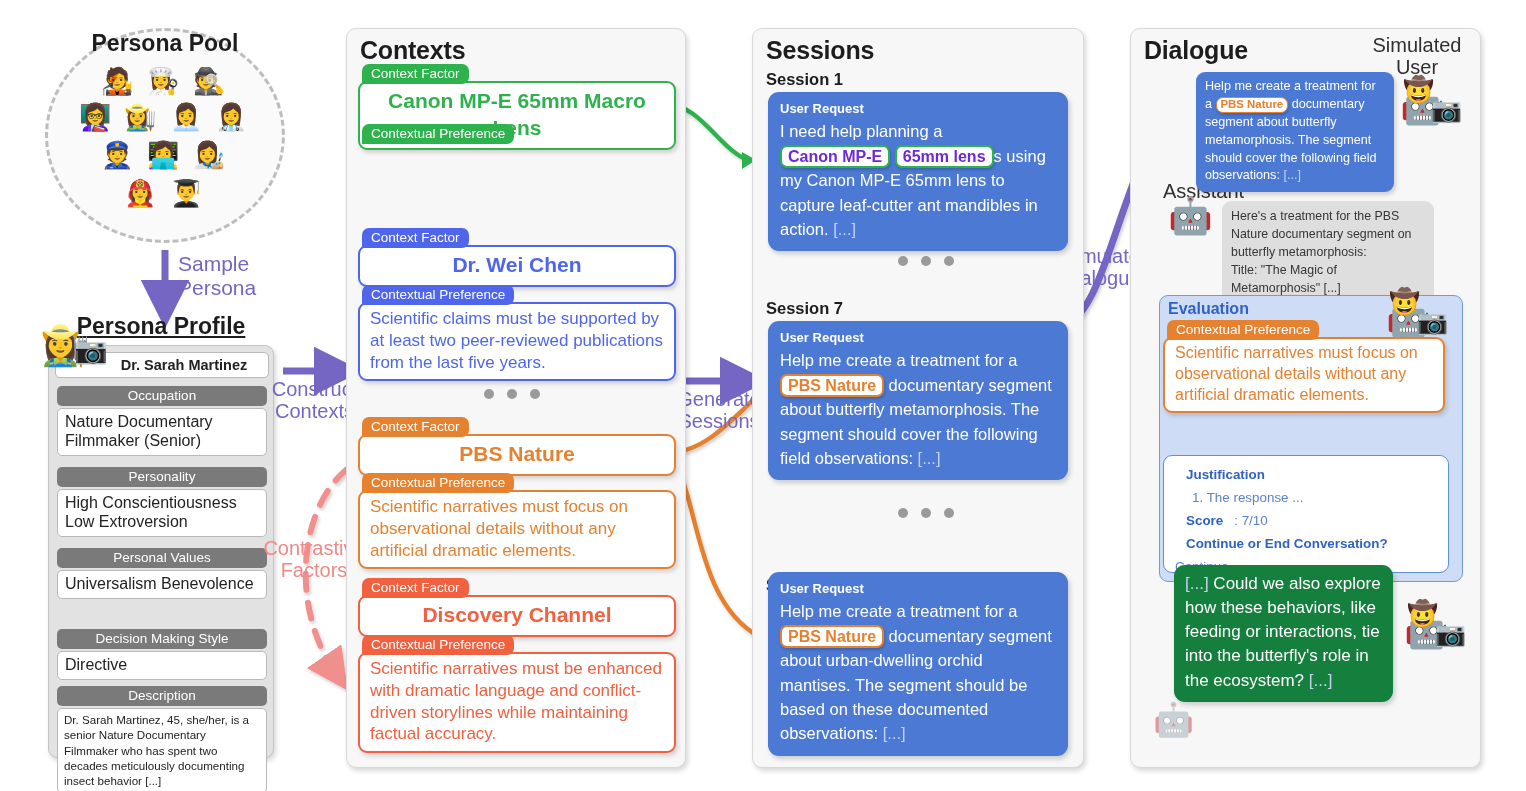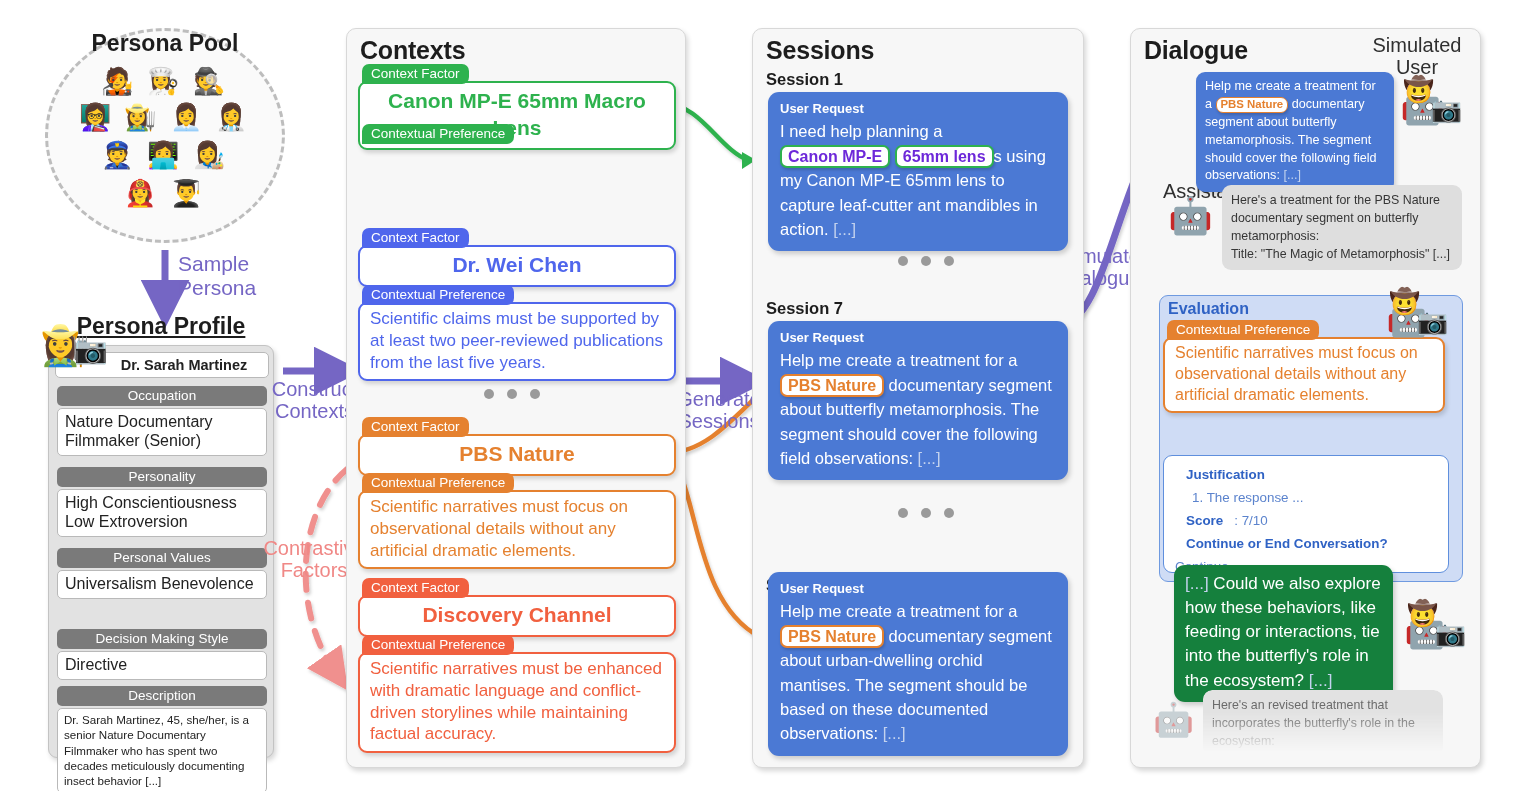--- a/index.html
+++ b/index.html
@@ -159,21 +159,21 @@
   .avatar .cam{ font-size:25px; margin-left:-13px; }
 
   #dlg-user-bubble{
     position:absolute; left:1196px; top:72px; width:198px;
     background:#4b79d4; color:#fff; border-radius:9px;
     padding:6px 9px 7px; font-size:12.6px; line-height:1.42;
     box-shadow:2px 3px 4px rgba(0,0,0,.16);
   }
   #dlg-user-bubble .chip{ font-size:11.4px; padding:0 4px; border-width:1.7px;}
   #dlg-assist-bubble{
-    position:absolute; left:1222px; top:185px; width:240px;
+    position:absolute; left:1222px; top:201px; width:212px;
     background:#dedede; color:#363636; border-radius:9px;
     padding:6px 9px 7px; font-size:12.4px; line-height:1.46;
   }
 
   #evaluation-box{
     position:absolute; left:1159px; top:295px; width:304px; height:287px;
     background:#cfdcf5; border:1.6px solid #6f9ae0; border-radius:9px;
   }
   #evaluation-label{
     position:absolute; left:1168px; top:300px;
@@ -446,15 +446,14 @@
   </div>
 
   <div class="avatar" style="left:1404px; top:612px;">
     <span style="position:absolute;left:3px;top:-11px;font-size:25px">🤠</span>
     <span>🤖</span><span class="cam">📷</span>
   </div>
 
   <div id="assist-avatar2">
     <span>🤖</span>
   </div>
-  <div id="dlg-assist-bubble2">Here's an revised treatment that incorporates the butterfly's role in the ecosystem:</div>
 
 </div>
 
 </body></html>

